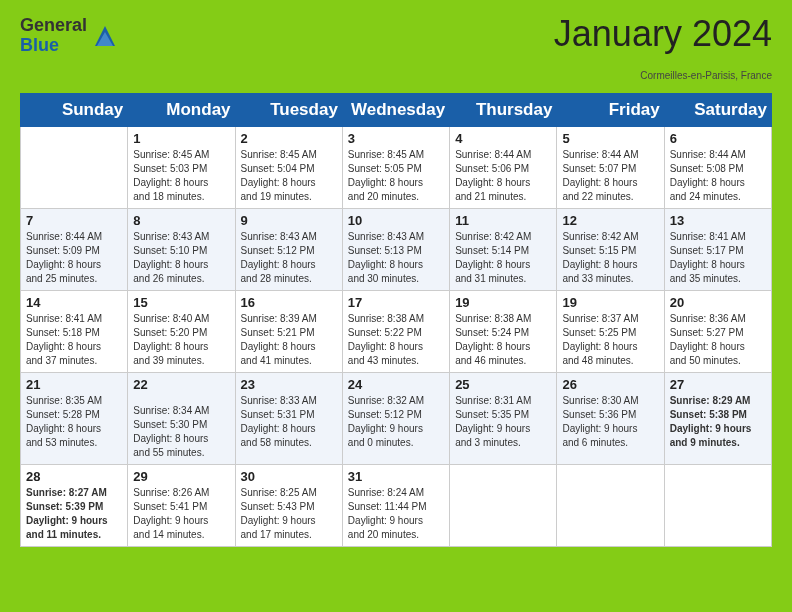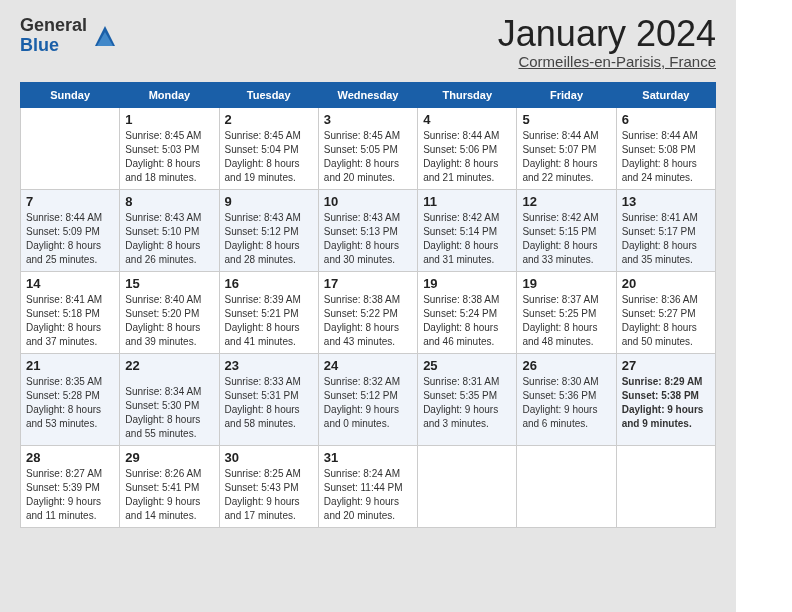--- a/index.html
+++ b/index.html
@@ -4,24 +4,24 @@
   <style>
     * { box-sizing: border-box; margin: 0; padding: 0; }
     body {
       font-family: Arial, sans-serif;
       background: #fff;
       width: 792px;
       height: 612px;
       overflow: hidden;
     }
     .page {
-      width: 736px;
+      width: 792px;
       min-height: 612px;
       padding: 16px 20px 10px 20px;
-      background: #e5e5e5;
+      background: #84cc16;
     }
     .header {
       display: flex;
       justify-content: space-between;
       align-items: flex-start;
       margin-bottom: 12px;
     }
     .logo {
       display: flex;
       align-items: center;
@@ -51,37 +51,36 @@
       text-align: right;
     }
     .month-title {
       font-size: 36px;
       font-weight: normal;
       color: #222;
       line-height: 1;
       text-align: right;
     }
     .location {
-      font-size: 15px;
+      font-size: 10px;
       color: #444;
-      margin-top: 1px;
-      text-decoration: underline;
+      margin-top: 18px;
     }
     table {
       width: 100%;
       border-collapse: collapse;
       table-layout: fixed;
     }
     thead tr th {
       background: #1a5fa8;
       color: #fff;
-      font-size: 11px;
+      font-size: 17px;
       font-weight: bold;
       padding: 6px 4px;
-      text-align: center;
+      text-align: right;
       border: 1px solid #1a5fa8;
     }
     tbody tr td {
       border: 1px solid #ccc;
       vertical-align: top;
       padding: 4px 5px;
       font-size: 10.5px;
       color: #333;
       height: 82px;
     }
@@ -335,21 +334,21 @@
             <span class="day-num">27</span>
             <div class="day-info" style="white-space: pre-line; font-weight: bold;">Sunrise: 8:29 AM
 Sunset: 5:38 PM
 Daylight: 9 hours
 and 9 minutes.</div>
           </td>
         </tr>
         <tr>
           <td>
             <span class="day-num">28</span>
-            <div class="day-info" style="white-space: pre-line;">Sunrise: 8:27 AM
+            <div class="day-info" style="white-space: pre-line; font-weight: bold;">Sunrise: 8:27 AM
 Sunset: 5:39 PM
 Daylight: 9 hours
 and 11 minutes.</div>
           </td>
           <td>
             <span class="day-num">29</span>
             <div class="day-info" style="white-space: pre-line;">Sunrise: 8:26 AM
 Sunset: 5:41 PM
 Daylight: 9 hours
 and 14 minutes.</div>

